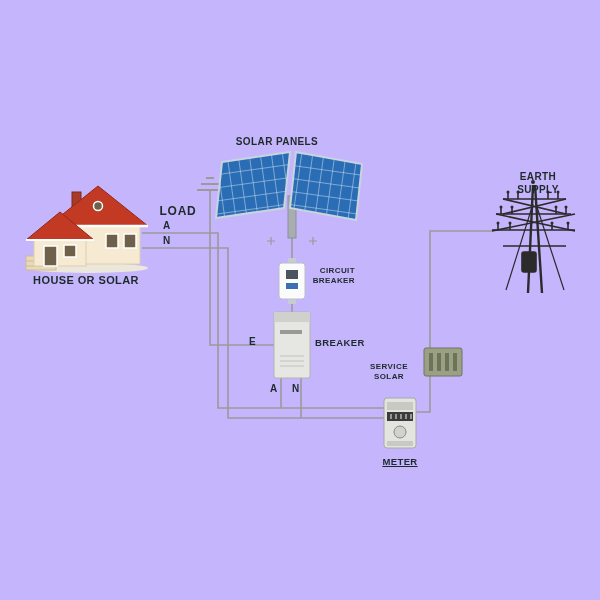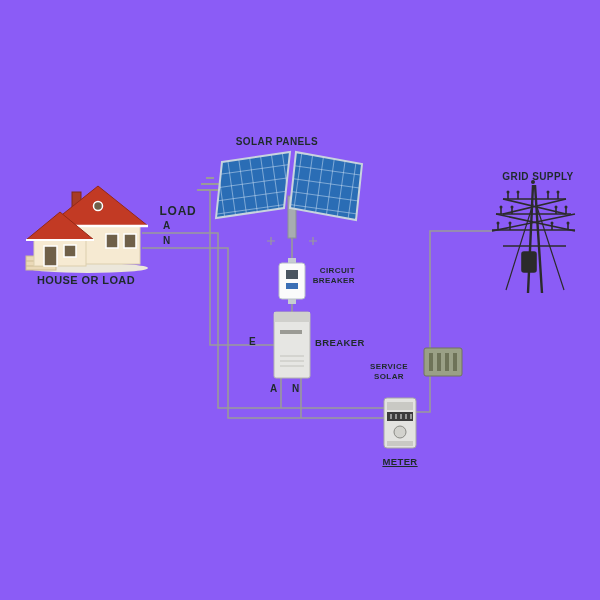--- a/index.html
+++ b/index.html
@@ -1,16 +1,16 @@
 <!DOCTYPE html>
 <html><head>
 <meta charset="utf-8">
 <style>
   html,body{margin:0;padding:0;background:#ffffff;}
-  .stage{position:relative;width:600px;height:600px;background:#8b5cf6;overflow:hidden;
+  .stage{position:relative;width:600px;height:600px;background:#c4b5fd;overflow:hidden;
          font-family:"Liberation Sans",sans-serif;}
   .lbl{position:absolute;color:#1e2a2a;font-weight:bold;letter-spacing:.4px;line-height:1.25;}
   .lbl-8{font-size:8px;}
   .lbl-9{font-size:9.5px;}
   .lbl-10{font-size:10px;}
   .lbl-11{font-size:11px;}
   .lbl-12{font-size:12px;letter-spacing:.8px;}
   .ctr{text-align:center;}
   svg{position:absolute;left:0;top:0;}
 </style>
@@ -139,28 +139,28 @@
     </g>
   </svg>
 
   <div class="lbl lbl-10 ctr" style="left:222px;top:136px;width:110px;">SOLAR PANELS</div>
 
   <div class="lbl lbl-12 ctr" style="left:150px;top:204px;width:56px;">LOAD</div>
 
   <div class="lbl lbl-10" style="left:163px;top:220px;">A</div>
   <div class="lbl lbl-10" style="left:163px;top:235px;">N</div>
 
-  <div class="lbl lbl-11 ctr" style="left:28px;top:274px;width:116px;">HOUSE OR LOAD</div>
+  <div class="lbl lbl-11 ctr" style="left:28px;top:274px;width:116px;">HOUSE OR SOLAR</div>
 
   <div class="lbl lbl-8" style="left:309px;top:266px;width:46px;text-align:right;">CIRCUIT BREAKER</div>
 
   <div class="lbl lbl-10" style="left:249px;top:336px;">E</div>
   <div class="lbl lbl-9" style="left:315px;top:337px;">BREAKER</div>
 
   <div class="lbl lbl-10" style="left:270px;top:383px;">A</div>
   <div class="lbl lbl-10" style="left:292px;top:383px;">N</div>
 
   <div class="lbl lbl-8 ctr" style="left:366px;top:362px;width:46px;">SERVICE SOLAR</div>
 
   <div class="lbl lbl-9 ctr" style="left:374px;top:456px;width:52px;text-decoration:underline;">METER</div>
 
-  <div class="lbl lbl-10 ctr" style="left:498px;top:171px;width:80px;">GRID SUPPLY</div>
+  <div class="lbl lbl-10 ctr" style="left:498px;top:171px;width:80px;">EARTH SUPPLY</div>
 </div>
 
 </body></html>

